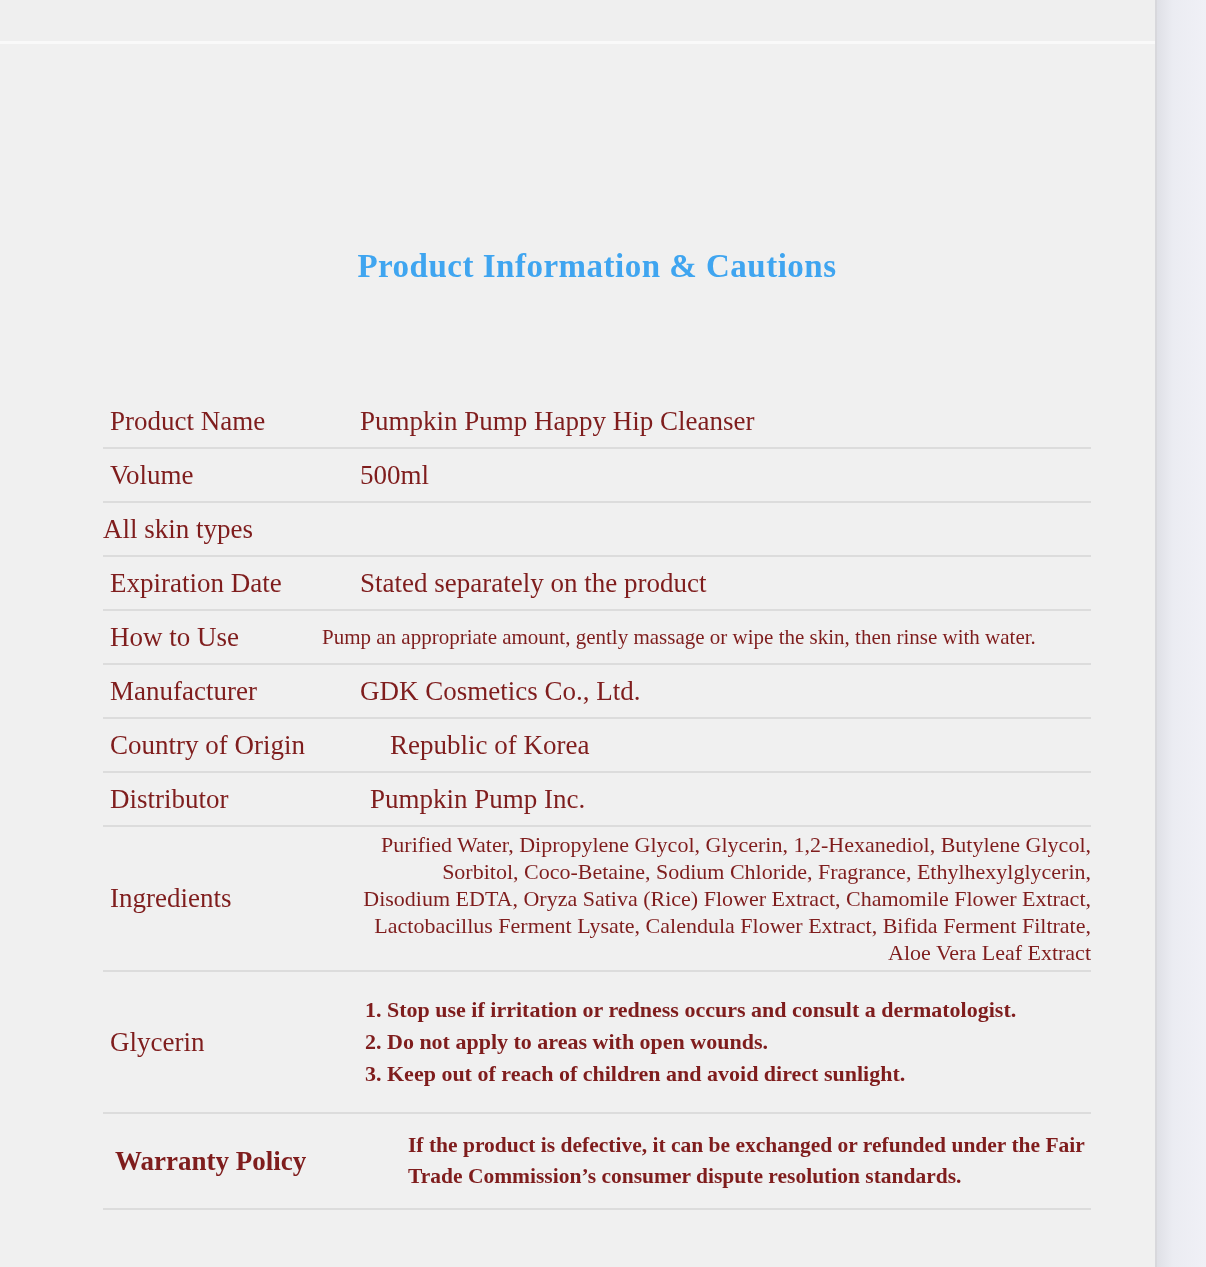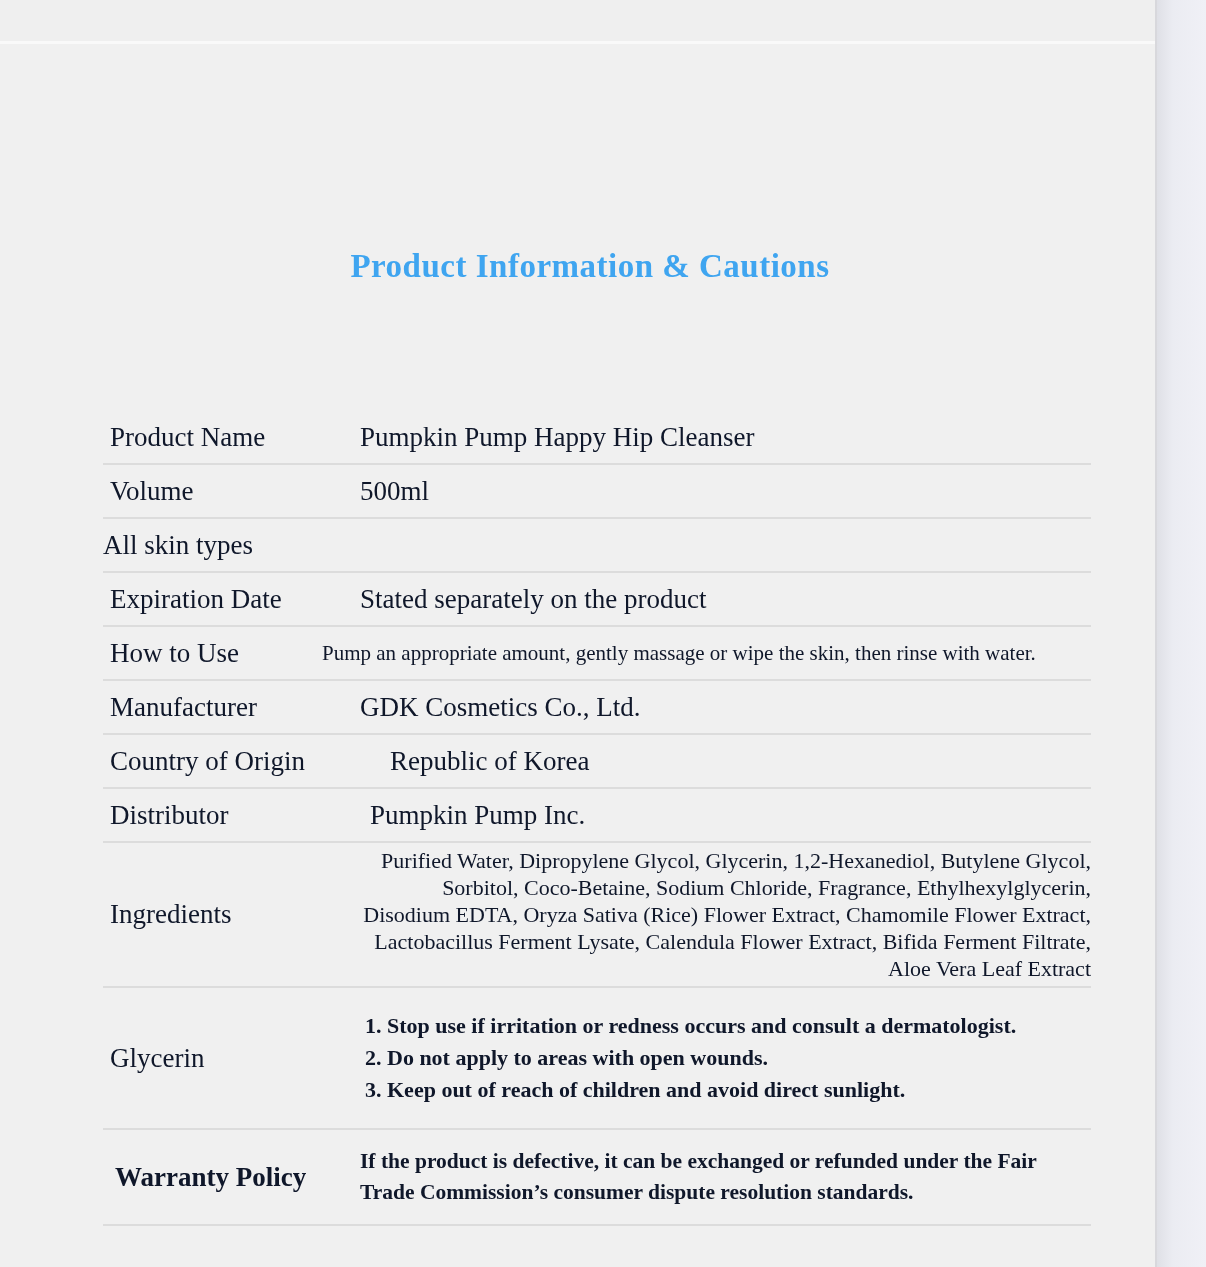--- a/index.html
+++ b/index.html
@@ -27,36 +27,36 @@
   
   .right-strip {
     position: absolute;
     top: 0; right: 0; bottom: 0;
     width: 49px;
     background: linear-gradient(to right, #dfe0e6 0px, #ebecf2 16px, #f0f0f6 49px);
     border-left: 2px solid #d8d8dc;
   }
   .title {
     position: absolute;
-    left: 96px;
+    left: 103px;
     top: 248px;
     width: 988px;
     margin: 0;
     text-align: center;
     font-size: 33px;
     font-weight: bold;
     color: #3fa5f0;
     letter-spacing: 0.5px;
   }
   .info-table {
     position: absolute;
     left: 103px;
-    top: 411px;
+    top: 395px;
     width: 988px;
-    color: #0f172a;
+    color: #7f1d1d;
   }
   .info-row {
     display: grid;
     grid-template-columns: 257px 1fr;
     align-items: center;
     min-height: 52px;
     border-bottom: 2px solid #dcdcdc;
     font-size: 27px;
   }
   .cell-label {
@@ -93,20 +93,21 @@
     font-weight: bold;
   }
   .row-warranty-policy {
     padding: 16px 0;
     font-weight: bold;
   }
   .row-warranty-policy .cell-label { padding-left: 12px; }
   .row-warranty-policy .cell-value {
     font-size: 21.5px;
     line-height: 31px;
+    margin-left: 48px;
   }
 </style>
 </head>
 <body>
 
 <div class="page">
   <div class="top-band"></div>
   <div class="right-strip"></div>
   <h1 class="title" style="color: rgb(63, 165, 240);">Product Information &amp; Cautions</h1>
   <div class="info-table" id="info-table">

